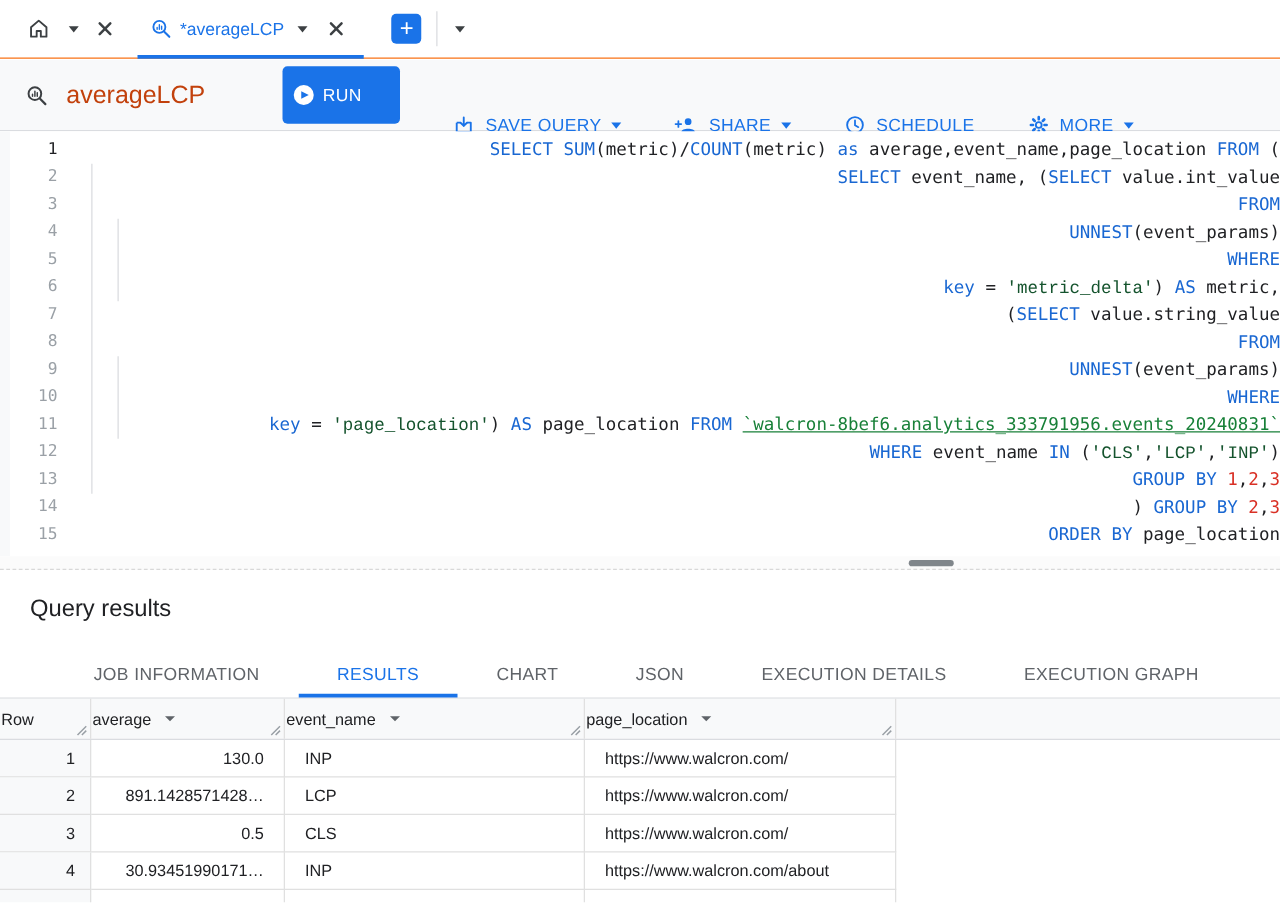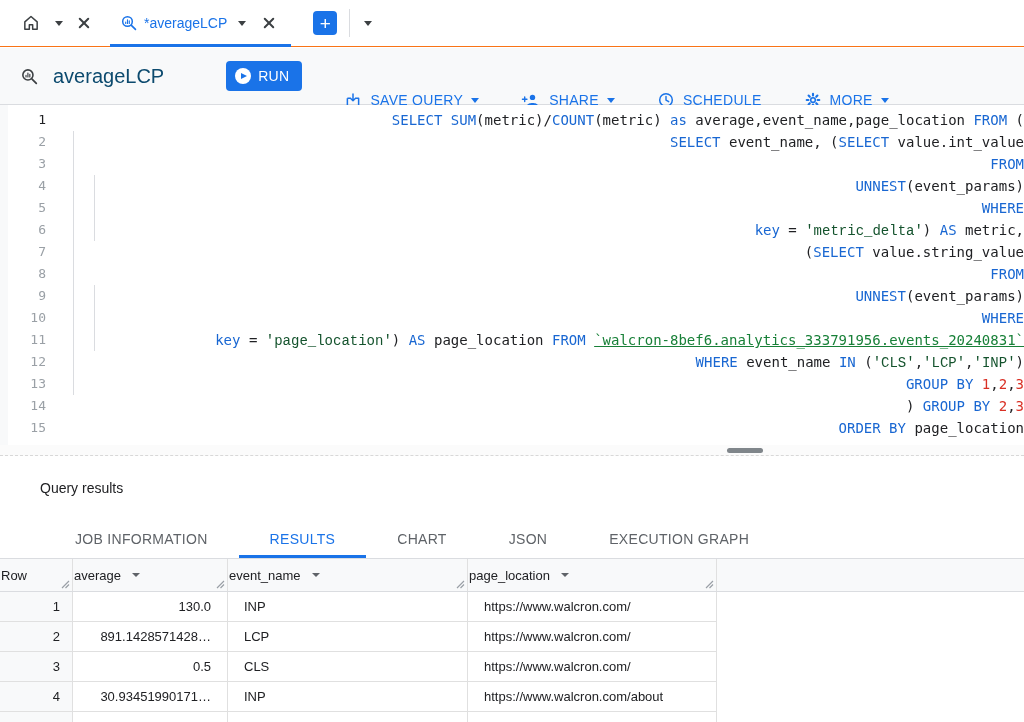--- a/index.html
+++ b/index.html
@@ -23,22 +23,22 @@
   .qtab-label { color:#1a73e8; font-size:14px; font-weight:500; }
   .add-btn { width:24px; height:24px; border:none; border-radius:4px; background:#1a73e8; color:#fff;
              font-size:19px; line-height:23px; text-align:center; margin-left:22px; cursor:pointer; font-weight:400; }
   .vsep { width:1px; height:28px; background:#dadce0; margin:0 9px 0 12px; }
 
   
   .toolbar { position:absolute; top:48px; left:0; right:0; height:57px; background:#f8f9fa;
              border-bottom:1px solid #dadce0; display:flex; align-items:center; }
   .qicon-dark { color:#3c4043; margin-left:20px; display:flex; }
   .qicon-blue { color:#1a73e8; display:flex; }
-  .doc-title { font-size:20px; color:#0c4a6e; margin-left:14px; }
-  .run-btn { display:flex; align-items:center; gap:7px; height:30px; padding:0 13px 0 9px; margin-left:62px;
+  .doc-title { font-size:20px; color:#c2410c; margin-left:14px; }
+  .run-btn { display:flex; align-items:center; gap:7px; height:46px; padding:0 31px 0 9px; margin-left:62px;
              background:#1a73e8; border:none; border-radius:4px; color:#fff; font-size:14px; font-weight:500;
              letter-spacing:.3px; cursor:pointer; font-family:"Liberation Sans",sans-serif; }
   .play { width:16px; height:16px; border-radius:50%; background:#fff; display:inline-flex; align-items:center; justify-content:center; }
   .play::after { content:""; border-style:solid; border-width:3.5px 0 3.5px 6px; border-color:transparent transparent transparent #1a73e8; margin-left:1px; }
   .tool-btn { display:flex; align-items:center; gap:8px; background:none; border:none; color:#1a73e8;
               font-size:14px; font-weight:500; letter-spacing:.3px; cursor:pointer; margin-left:42px;
               font-family:"Liberation Sans",sans-serif;margin-top:48px; }
   .tool-btn svg { flex:none; }
 
   
@@ -58,21 +58,21 @@
   .tk-tbl { color:#188038; text-decoration:underline; }
   .guide { position:absolute; width:1px; background:#dadce0; }
 
   
   .divider { position:absolute; top:445px; left:0; right:0; height:11px; background:#fbfbfb;
              border-bottom:1px dashed #d8d8d8; cursor:row-resize; }
   .drag-handle { position:absolute; left:727px; top:3px; width:36px; height:5px; border-radius:2.5px; background:#80868b; }
 
   
   .results-header { position:absolute; top:456px; left:0; right:0; height:64px; background:#fff; display:flex; align-items:center; }
-  .results-title { font-size:14px; color:#202124; margin-left:40px; font-weight:500; }
+  .results-title { font-size:19px; color:#202124; margin-left:24px; font-weight:500; }
 
   
   .rtabs { position:absolute; top:520px; left:0; right:0; height:39px; border-bottom:1px solid #dadce0;
            display:flex; align-items:stretch;padding-left:44px; }
   .rtab { position:relative; border:none; background:none; padding:0 31px; font-size:14px; font-weight:500;
           letter-spacing:.3px; color:#5f6368; cursor:pointer; font-family:"Liberation Sans",sans-serif; }
   .rtab-active { color:#1a73e8; }
   .rtab-active::after { content:""; position:absolute; left:0; right:0; bottom:0; height:3px; background:#1a73e8; }
 
   
@@ -225,20 +225,21 @@
 
   <div class="results-header">
     <span class="results-title">Query results</span>
   </div>
 
   <div class="rtabs">
       <button class="rtab">JOB INFORMATION</button>
       <button class="rtab rtab-active">RESULTS</button>
       <button class="rtab">CHART</button>
       <button class="rtab">JSON</button>
+      <button class="rtab">EXECUTION DETAILS</button>
       <button class="rtab">EXECUTION GRAPH</button>
     </div>
 
   <div class="thead">
       <div class="th col0">
         <span>Row</span>
         <span class="rz">
           <svg width="9" height="9" viewBox="0 0 9 9">
             <path d="M8 1 L1 8 M8 4.5 L4.5 8" stroke="#9aa0a6" stroke-width="1.2" fill="none"></path>
           </svg>

